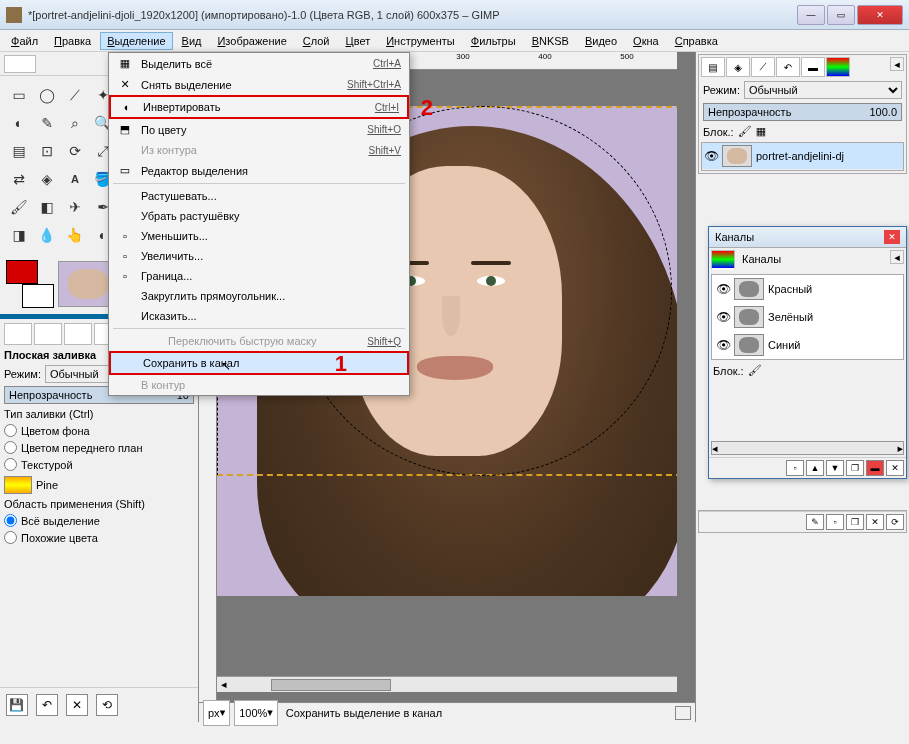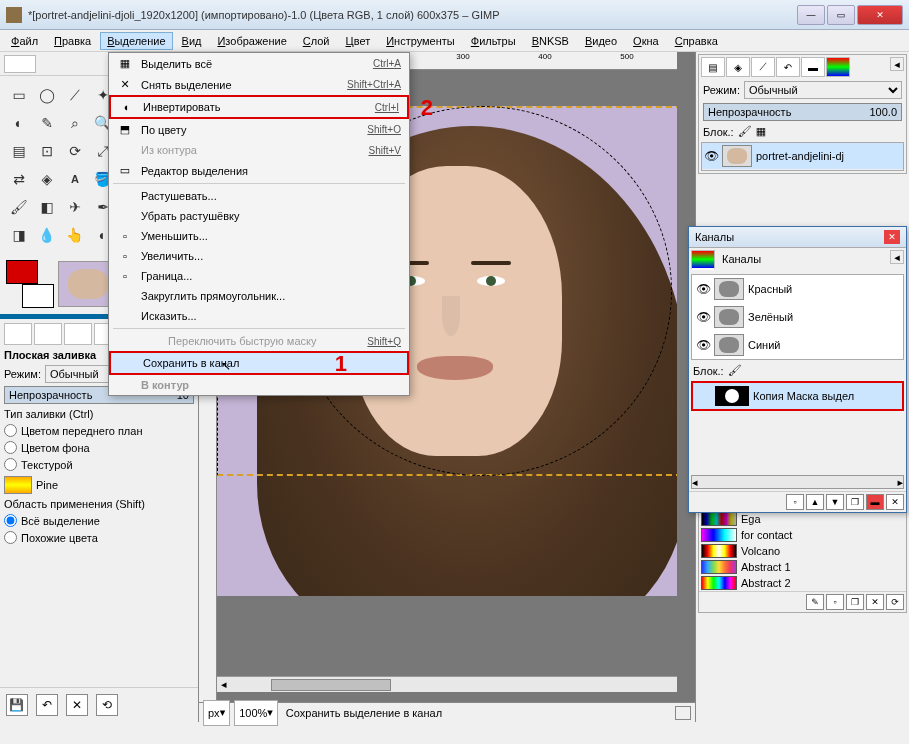--- a/index.html
+++ b/index.html
@@ -77,21 +77,21 @@
 .panel-tabs .pt { width: 24px; height: 20px; border: 1px solid #bbb; background: #fff; display:flex;align-items:center;justify-content:center;font-size:10px; }
 .panel-tabs .pt.active { border-bottom: 2px solid #fff; }
 .panel-tabs .arr { margin-left: auto; width: 14px; height: 14px; border: 1px solid #bbb; display:flex;align-items:center;justify-content:center; }
 .panel-row { display: flex; align-items: center; gap: 4px; padding: 2px 4px; }
 .panel-row select { flex: 1; border: 1px solid #aaa; height: 18px; }
 .layers-list { background: #fff; border: 1px solid #aaa; margin: 2px; }
 .layer-item { display: flex; align-items: center; gap: 4px; padding: 2px; border-bottom: 1px solid #eee; }
 .layer-item.sel { background: #cce5ff; }
 .eye-ic { width: 14px; font-size: 12px; }
 .layer-thumb { width: 30px; height: 22px; background: #ddd; border: 1px solid #888; display:flex;align-items:center;justify-content:center;font-size:8px;overflow:hidden; }
-.float-panel { position: absolute; right: 2px; top: 226px; width: 219px; border: 1px solid #3a6ea5; background: #f0f0f0; box-shadow: 2px 2px 6px rgba(0,0,0,0.3); }
+.float-panel { position: absolute; right: 2px; top: 226px; width: 199px; border: 1px solid #3a6ea5; background: #f0f0f0; box-shadow: 2px 2px 6px rgba(0,0,0,0.3); }
 .fp-title { background: linear-gradient(#e8f0f8, #d0e0f0); padding: 3px 6px; display: flex; align-items: center; border-bottom: 1px solid #aaa; }
 .fp-title .cl { margin-left: auto; width: 16px; height: 14px; background: #e84040; color: #fff; display:flex;align-items:center;justify-content:center;font-size:9px; }
 .ch-item { display: flex; align-items: center; gap: 4px; padding: 3px 4px; }
 .mask-thumb { width: 34px; height: 20px; background: #000; display:flex;align-items:center;justify-content:center; }
 .mask-thumb .c { width: 14px; height: 14px; background: #fff; border-radius: 50%; }
 .red-box { border: 2px solid #d00; }
 .panel-btns { display: flex; gap: 2px; padding: 2px; justify-content: flex-end; border-top: 1px solid #ccc; }
 .panel-btns .b { width: 18px; height: 16px; border: 1px solid #888; background: #fff; font-size: 9px; display:flex;align-items:center;justify-content:center; }
 .grad-list .gi { display: flex; align-items: center; gap: 4px; padding: 1px 2px; }
 .grad-list .sw { width: 36px; height: 14px; border: 1px solid #555; }
@@ -205,25 +205,25 @@
         <select><option>Обычный</option></select>
       </div>
       <div class="slider-row">
         <span>Непрозрачность</span>
         <span>10</span>
       </div>
       <div style="margin-top:4px">Тип заливки (Ctrl)</div>
       <div class="radio-group">
         <label>
             <input type="radio" name="ft" style="">
-            <span>Цветом переднего план</span>
+            <span>Цветом фона</span>
           </label>
         <label>
             <input type="radio" name="ft" style="">
-            <span>Цветом фона</span>
+            <span>Цветом переднего план</span>
           </label>
         <label>
             <input type="radio" name="ft" style="">
             <span>Текстурой</span>
           </label>
       </div>
       <div class="opt-row">
         <div class="grad-sw"></div>
         <span>Pine</span>
       </div>
@@ -322,42 +322,20 @@
               <div style="width:20px;height:16px;background:#d4b8a0;border-radius:40%"></div>
             </div>
           <span>portret-andjelini-dj</span>
         </div>
       </div>
     </div>
 
     <div style="height:332px"></div>
 
     <div class="panel">
-      <div class="grad-list" id="grad-list">
-          <div class="gi">
-            <div class="sw" style="background: linear-gradient(90deg, rgb(0, 0, 0), rgb(0, 0, 170), rgb(0, 170, 0), rgb(0, 170, 170), rgb(170, 0, 0), rgb(170, 0, 170), rgb(170, 170, 0), rgb(170, 170, 170));"></div>
-            <span>Ega</span>
-          </div>
-          <div class="gi">
-            <div class="sw" style="background: linear-gradient(90deg, rgb(255, 0, 255), rgb(0, 0, 255), rgb(0, 255, 255), rgb(255, 255, 255));"></div>
-            <span>for contact</span>
-          </div>
-          <div class="gi">
-            <div class="sw" style="background: linear-gradient(90deg, rgb(0, 0, 0), rgb(255, 0, 0), rgb(255, 255, 0), rgb(255, 255, 255), rgb(255, 255, 0), rgb(255, 0, 0), rgb(0, 0, 0));"></div>
-            <span>Volcano</span>
-          </div>
-          <div class="gi">
-            <div class="sw" style="background: linear-gradient(90deg, rgb(34, 51, 255), rgb(51, 170, 255), rgb(119, 221, 85), rgb(255, 221, 51), rgb(255, 119, 51), rgb(238, 51, 102), rgb(170, 51, 221));"></div>
-            <span>Abstract 1</span>
-          </div>
-          <div class="gi">
-            <div class="sw" style="background: linear-gradient(90deg, rgb(255, 0, 0), rgb(255, 255, 0), rgb(0, 255, 0), rgb(0, 255, 255), rgb(0, 0, 255), rgb(255, 0, 255), rgb(255, 0, 0));"></div>
-            <span>Abstract 2</span>
-          </div>
-        </div>
       <div class="panel-btns">
         <div class="b">✎</div>
         <div class="b">▫</div>
         <div class="b">❐</div>
         <div class="b">✕</div>
         <div class="b">⟳</div>
       </div>
     </div>
   </div>
 </div>
@@ -391,29 +369,20 @@
       <span class="eye-ic">👁</span>
       <div class="layer-thumb">
           <div style="width:20px;height:16px;background:#888;border-radius:40%"></div>
         </div>
       <span>Синий</span>
     </div>
   </div>
   <div class="panel-row">
     <span>Блок.:</span>
     <span>🖌</span>
-  </div>
-  <div class="layers-list red-box" style="margin:2px">
-    <div class="ch-item sel" style="background:#cce5ff">
-      <span class="eye-ic"></span>
-      <div class="mask-thumb">
-          <div class="c"></div>
-        </div>
-      <span>Копия Маска выдел</span>
-    </div>
   </div>
   <div style="height:60px"></div>
   <div style="height:14px;background:#e8e8e8;border:1px solid #999;margin:2px;display:flex">
       <span>◂</span>
       <div style="flex:1"></div>
       <span>▸</span>
     </div>
   <div class="panel-btns">
     <div class="b">▫</div>
     <div class="b">▲</div>
@@ -498,18 +467,18 @@
       <span class="dd-label">Переключить быструю маску</span>
       <span class="dd-short">Shift+Q</span>
     </div>
     <div class="dd-item hl red-box" style="position: relative;">
       <span class="dd-icon"></span>
       <span class="dd-label">Сохранить в канал</span>
       <span class="dd-short"></span>
       <span style="position: absolute; left: 110px; top: 6px; color: rgb(0, 0, 0); font-size: 12px;">↖</span>
       <span class="red-mark" style="position: absolute; right: 60px; top: -2px; color: rgb(221, 0, 0); font-size: 22px; font-weight: bold;">1</span>
     </div>
-    <div class="dd-item disabled" style="position: relative; font-weight: bold;">
+    <div class="dd-item disabled" style="position: relative;">
       <span class="dd-icon"></span>
       <span class="dd-label">В контур</span>
       <span class="dd-short"></span>
     </div>
   </div>
 
 </body></html>

